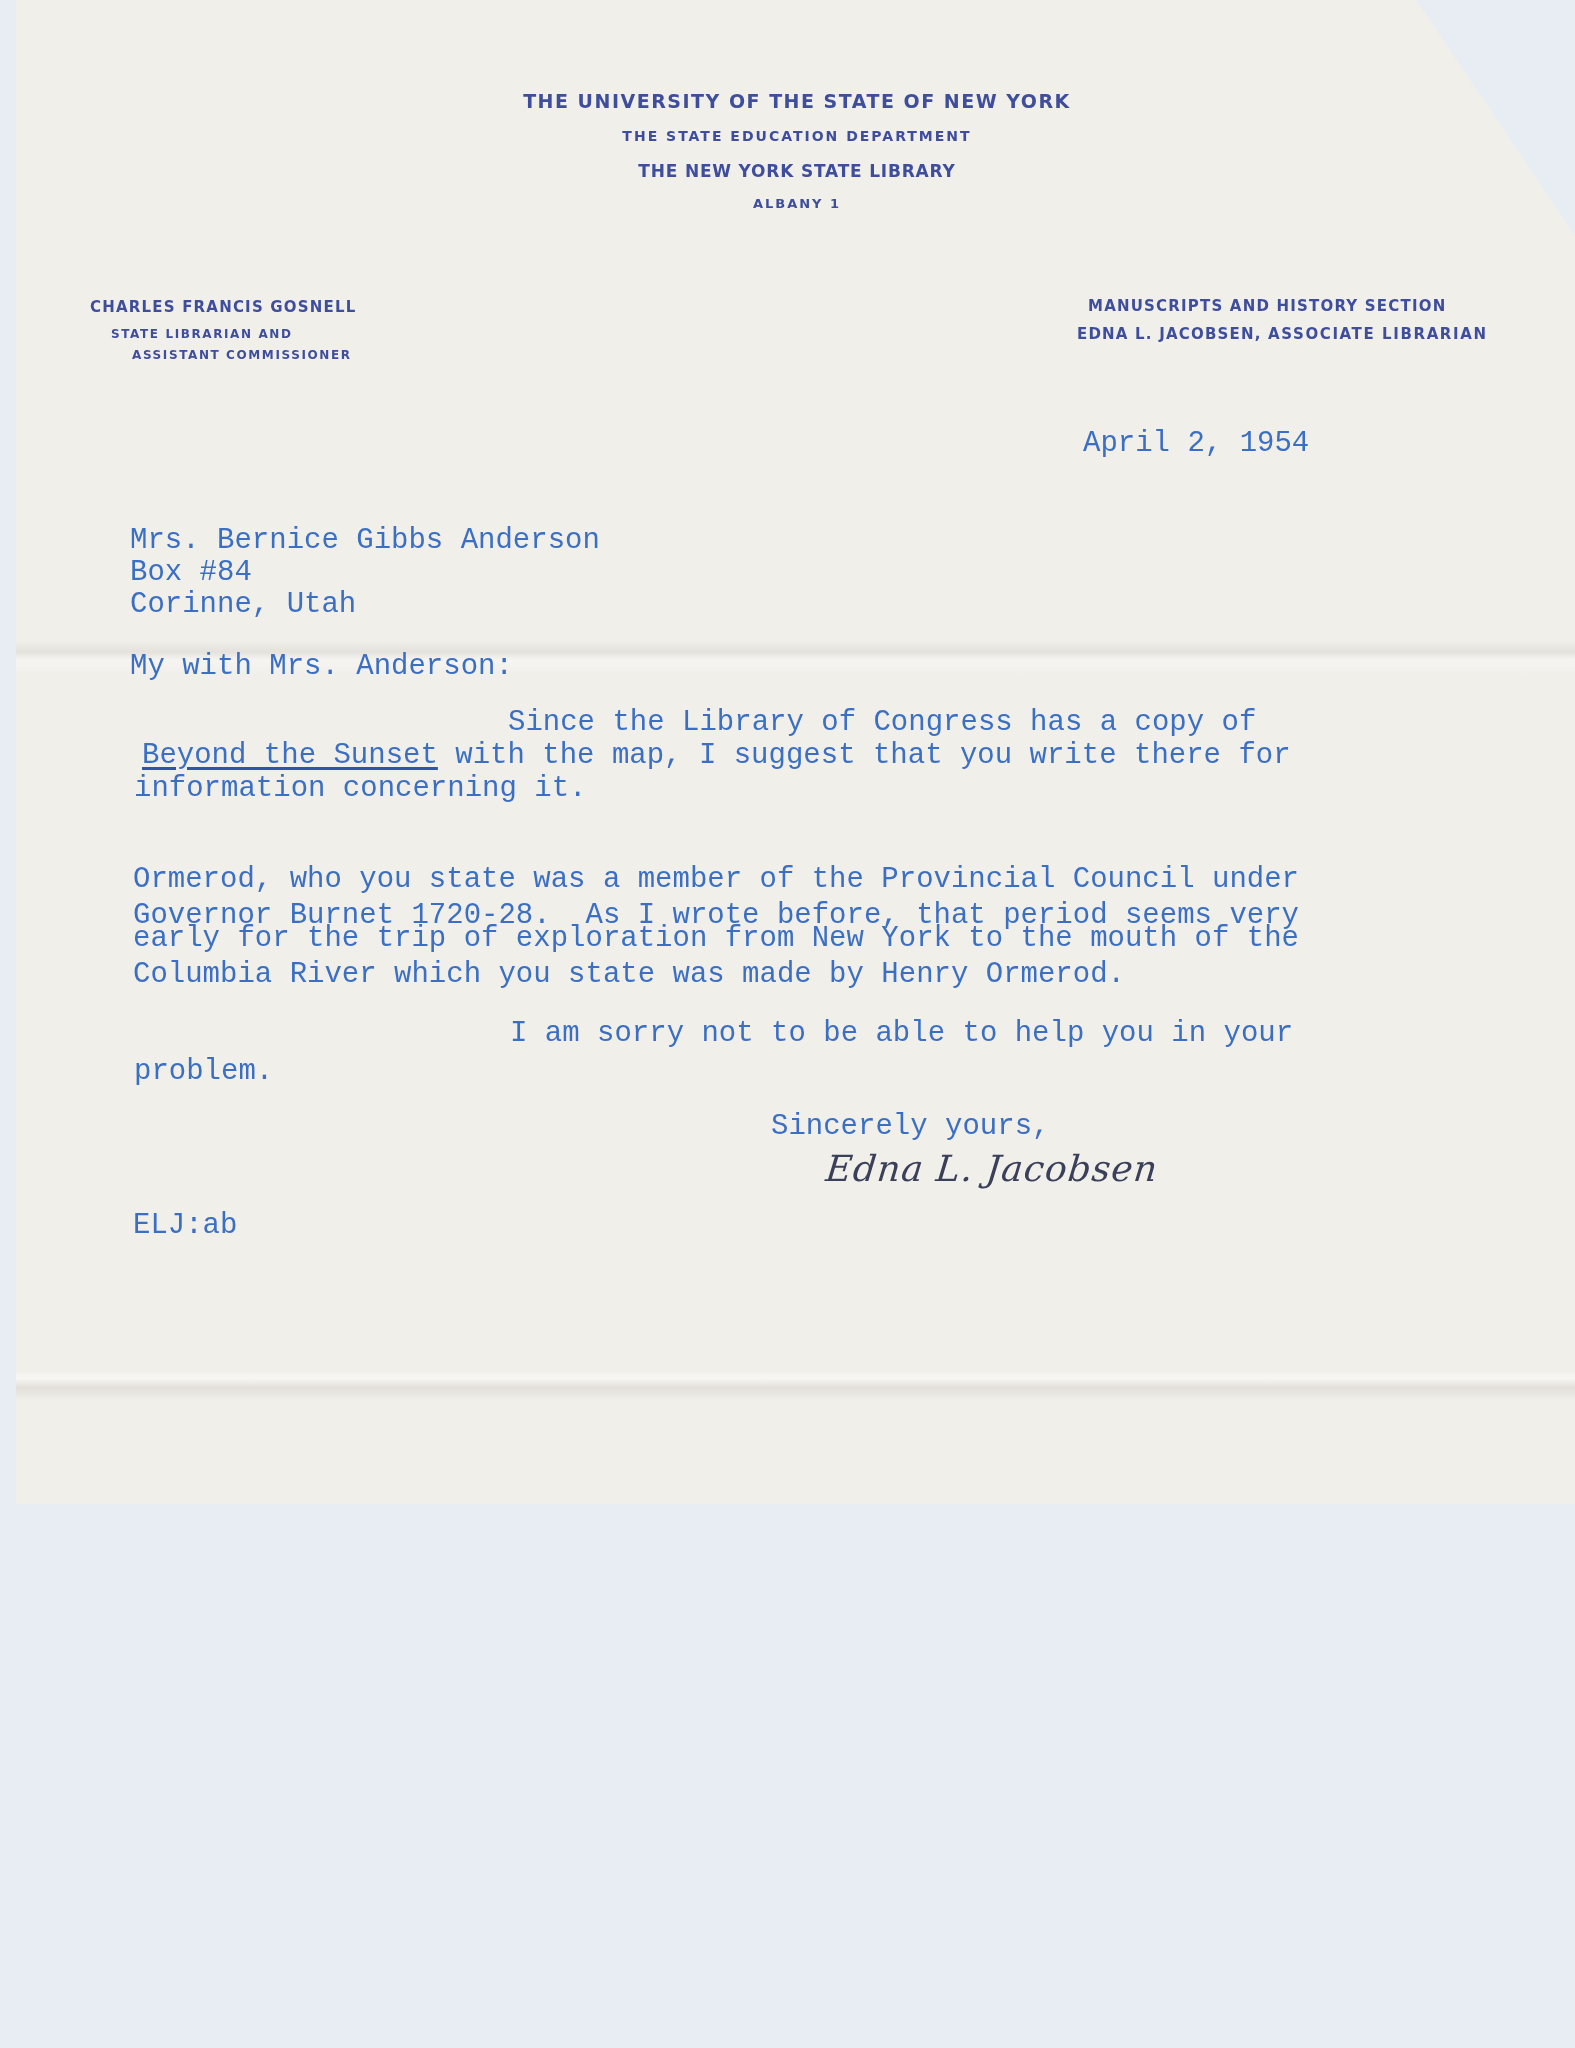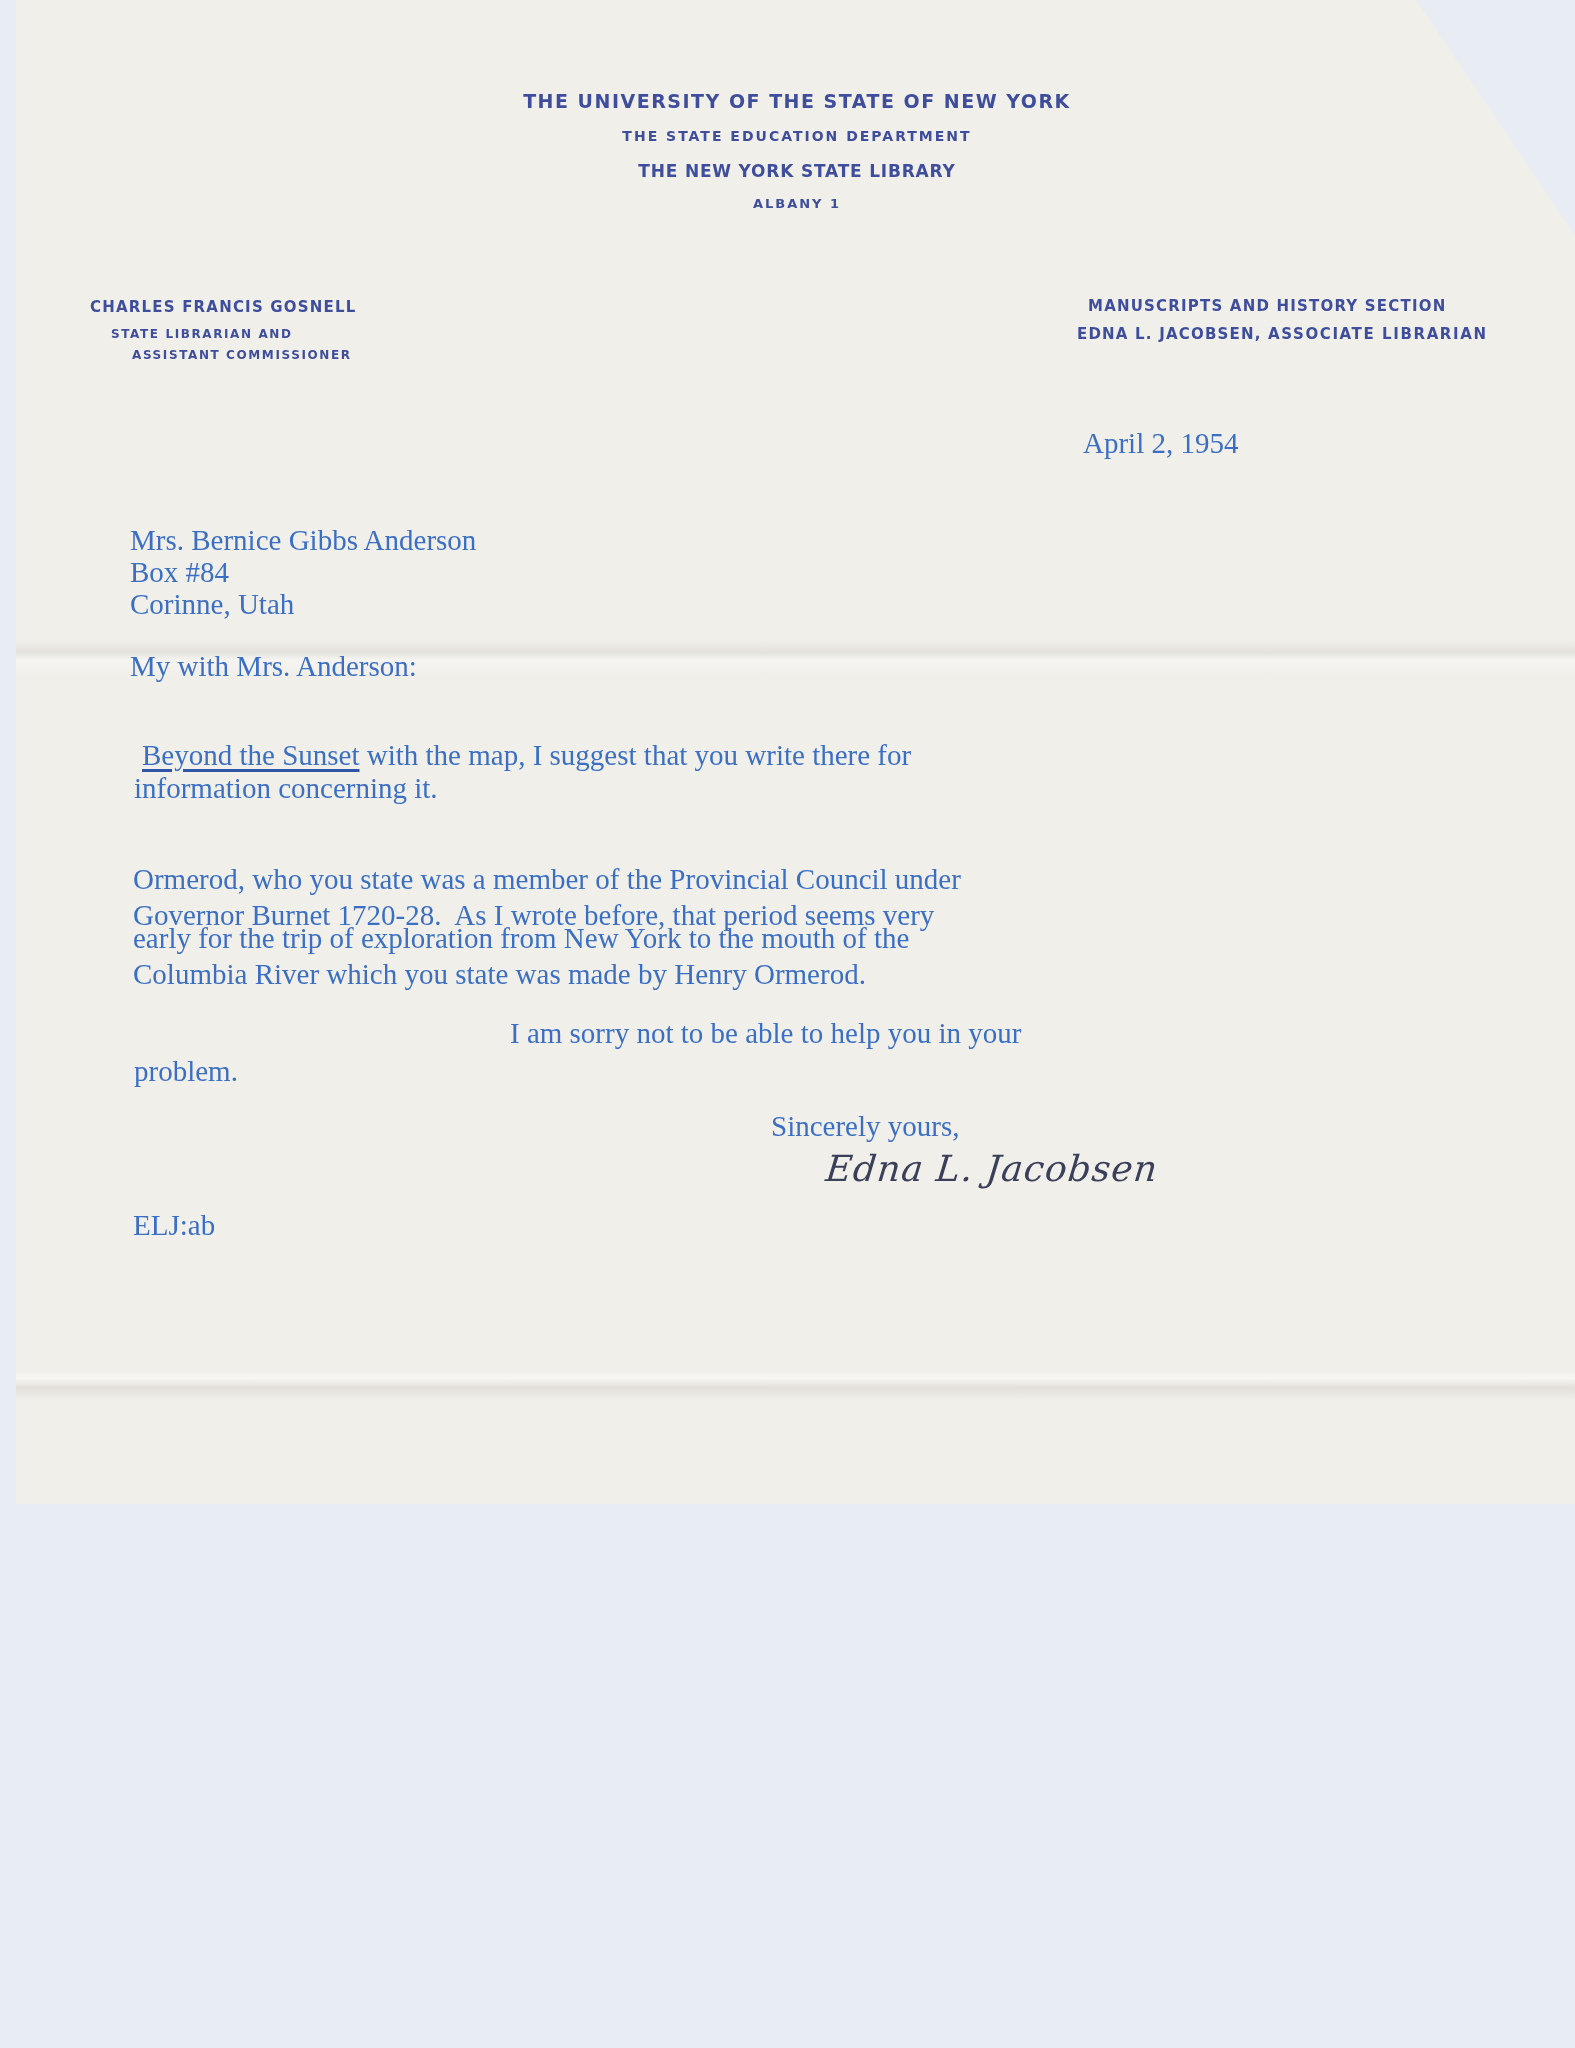--- a/index.html
+++ b/index.html
@@ -7,21 +7,21 @@
   .paper {
     position:absolute; left:16px; top:0; width:1562px; height:1504px;
     background:#f1efea;
     background-image:
       linear-gradient(180deg, rgba(0,0,0,0) 0px, rgba(0,0,0,0) 640px, rgba(120,110,100,0.10) 652px, rgba(255,255,255,0.35) 660px, rgba(0,0,0,0) 675px),
       linear-gradient(180deg, rgba(0,0,0,0) 1370px, rgba(255,255,255,0.45) 1378px, rgba(120,110,100,0.12) 1388px, rgba(0,0,0,0) 1400px);
     clip-path: polygon(0 0, 1400px 0, 1562px 240px, 1562px 2048px, 0 2048px);
   }
   .lh { position:absolute; font-family:"DejaVu Sans", sans-serif; font-weight:bold; color:#3f4e9c; letter-spacing:1px; white-space:nowrap; }
   .center { left:0; width:1562px; text-align:center; }
-  .tw { position:absolute; font-family:Liberation Serif, serif; color:#3b6fc4; font-size:29px; white-space:pre; line-height:33px; }
+  .tw { position:absolute; font-family:Liberation Mono, monospace; color:#3b6fc4; font-size:29px; white-space:pre; line-height:33px; }
   .ul { text-decoration:underline; text-decoration-thickness:3px; text-underline-offset:4px; text-decoration-color:#2d55a8; }
   .sig { position:absolute; left:810px; top:1148px; font-family:"DejaVu Serif", serif; font-style:italic; font-size:36px; color:#3a3f5a; transform:skewX(-6deg); white-space:nowrap; letter-spacing:1px; }
 </style>
 </head>
 <body>
 
 <div class="paper">
 
   <div class="lh center" style="top:90px;font-size:19px;letter-spacing:1.5px;">THE UNIVERSITY OF THE STATE OF NEW YORK</div>
   <div class="lh center" style="top:128px;font-size:14px;letter-spacing:2px;">THE STATE EDUCATION DEPARTMENT</div>
@@ -39,20 +39,21 @@
   </div>
 
   <div class="tw" style="left:1067px;top:427px;">April 2, 1954</div>
 
   <div class="tw" style="left:114px;top:524px;">Mrs. Bernice Gibbs Anderson</div>
   <div class="tw" style="left:114px;top:556px;">Box #84</div>
   <div class="tw" style="left:114px;top:588px;">Corinne, Utah</div>
 
   <div class="tw" style="left:114px;top:650px;">My with Mrs. Anderson:</div>
 
+  <div class="tw" style="left:492px;top:706px;">Since the Library of Congress has a copy of</div>
   <div class="tw" style="left:114px;top:739px;margin-left:12px;"><span class="ul">Beyond the Sunset</span> <span>with the map, I suggest that you write there for</span></div>
   <div class="tw" style="left:118px;top:772px;">information concerning it.</div>
 
   <div class="tw" style="left:117px;top:863px;">Ormerod, who you state was a member of the Provincial Council under</div>
   <div class="tw" style="left:117px;top:893px;margin-top:6px;">Governor Burnet 1720-28.  As I wrote before, that period seems very</div>
   <div class="tw" style="left:117px;top:922px;">early for the trip of exploration from New York to the mouth of the</div>
   <div class="tw" style="left:117px;top:958px;">Columbia River which you state was made by Henry Ormerod.</div>
 
   <div class="tw" style="left:494px;top:1017px;">I am sorry not to be able to help you in your</div>
   <div class="tw" style="left:118px;top:1055px;">problem.</div>

